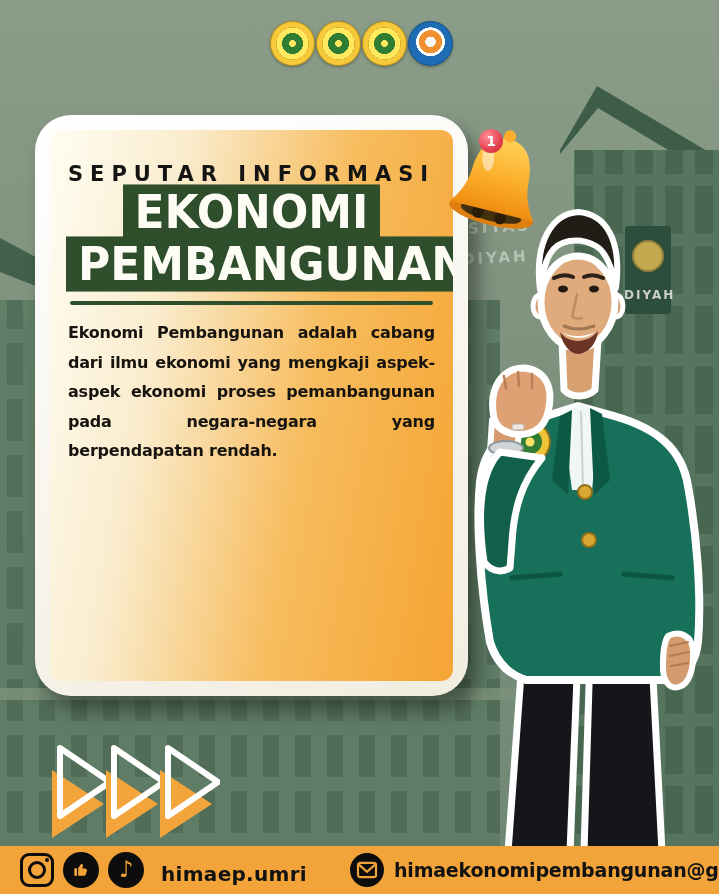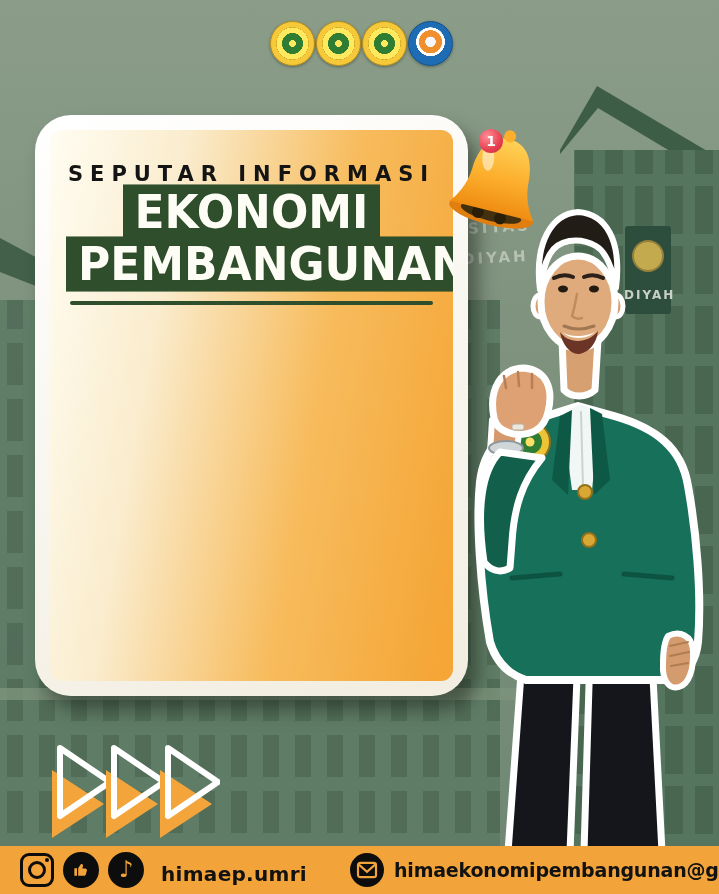--- a/index.html
+++ b/index.html
@@ -97,20 +97,21 @@
   </div>
 
   <div class="card">
     <div class="card-inner">
       <div class="kicker">SEPUTAR INFORMASI</div>
       <div class="title-wrap">
         <span class="title-line">EKONOMI</span><br>
         <span class="title-line">PEMBANGUNAN</span>
       </div>
       <div class="divider"></div>
+      <p class="para">Ekonomi Pembangunan adalah cabang dari ilmu ekonomi yang mengkaji aspek-aspek ekonomi proses pemanbangunan pada negara-negara yang berpendapatan rendah.</p>
     </div>
   </div>
 
   <svg class="bell" width="122" height="122" viewBox="0 0 122 122">
     <defs>
       <linearGradient id="bellg" x1="0" y1="0" x2="0" y2="1">
         <stop offset="0" stop-color="#ffd257"></stop>
           <stop offset="0.55" stop-color="#fcae2c"></stop>
           <stop offset="1" stop-color="#ef8d12"></stop>
       </linearGradient>

